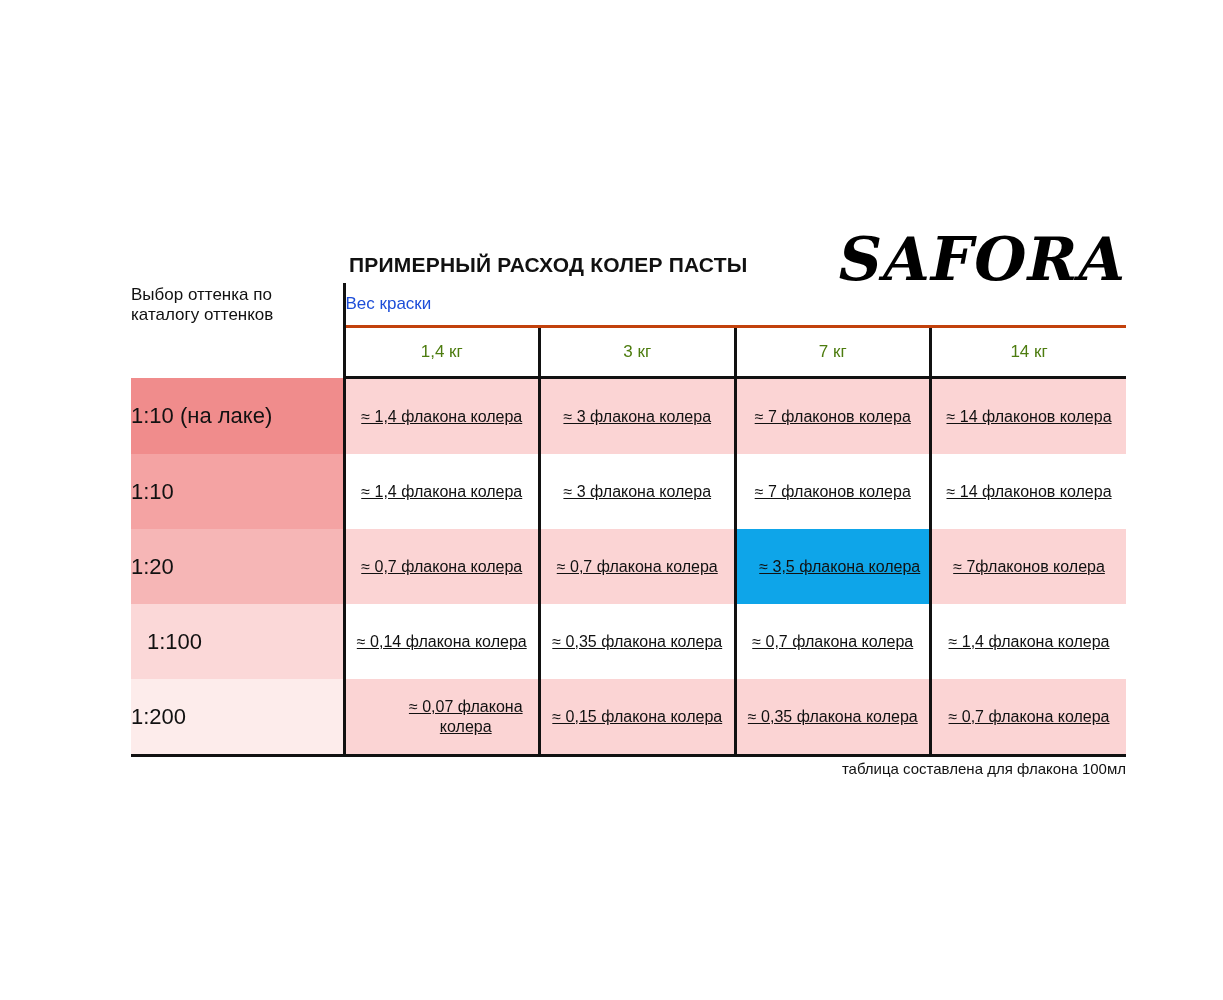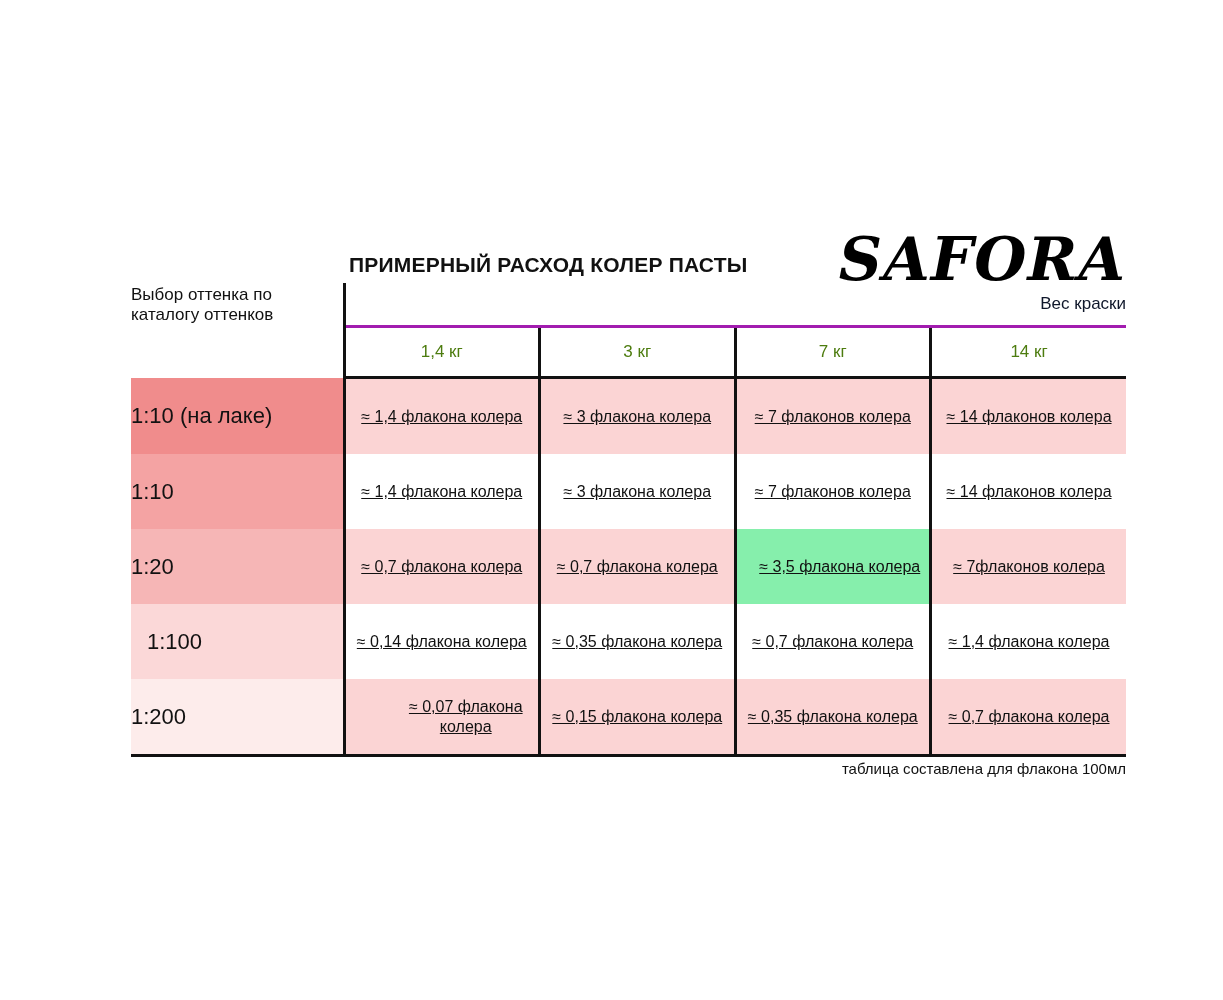--- a/index.html
+++ b/index.html
@@ -81,24 +81,24 @@
     height: 42px;
     text-align: left;
     font-size: 17px;
     line-height: 1.15;
     color: #111;
     padding-left: 2px;
     border-right: 3px solid #111;
   }
   .hdr-weight {
     height: 42px;
-    text-align: right;
+    text-align: left;
     font-size: 17px;
-    color: #0f172a;
-    border-bottom: 3px solid #a21caf;
+    color: #1d4ed8;
+    border-bottom: 3px solid #c2410c;
   }
   .sub-blank {
     height: 48px;
     border-right: 3px solid #111;
   }
   .sub-w {
     height: 48px;
     text-align: center;
     font-size: 17px;
     color: #4d7c0f;
@@ -182,21 +182,21 @@
           <td class="shade-cell" style="background:#f4a3a3;">1:10</td>
           <td class="data-cell" style="background:#ffffff;">≈ 1,4 флакона колера</td>
           <td class="data-cell" style="background:#ffffff;">≈ 3 флакона колера</td>
           <td class="data-cell" style="background:#ffffff;">≈ 7 флаконов колера</td>
           <td class="data-cell last" style="background:#ffffff;">≈ 14 флаконов колера</td>
         </tr>
         <tr class="">
           <td class="shade-cell" style="background:#f6b6b6;">1:20</td>
           <td class="data-cell" style="background:#fbd4d4;">≈ 0,7 флакона колера</td>
           <td class="data-cell" style="background:#fbd4d4;">≈ 0,7 флакона колера</td>
-          <td class="data-cell" style="background:#86efac;padding-left:14px;">≈ 3,5 флакона колера</td>
+          <td class="data-cell" style="background:#0ea5e9;padding-left:14px;">≈ 3,5 флакона колера</td>
           <td class="data-cell last" style="background:#fbd4d4;">≈ 7флаконов колера</td>
         </tr>
         <tr class="">
           <td class="shade-cell" style="background:#fbd8d8;padding-left:16px;">1:100</td>
           <td class="data-cell" style="background:#ffffff;">≈ 0,14 флакона колера</td>
           <td class="data-cell" style="background:#ffffff;">≈ 0,35 флакона колера</td>
           <td class="data-cell" style="background:#ffffff;">≈ 0,7 флакона колера</td>
           <td class="data-cell last" style="background:#ffffff;">≈ 1,4 флакона колера</td>
         </tr>
         <tr class="row-last">

